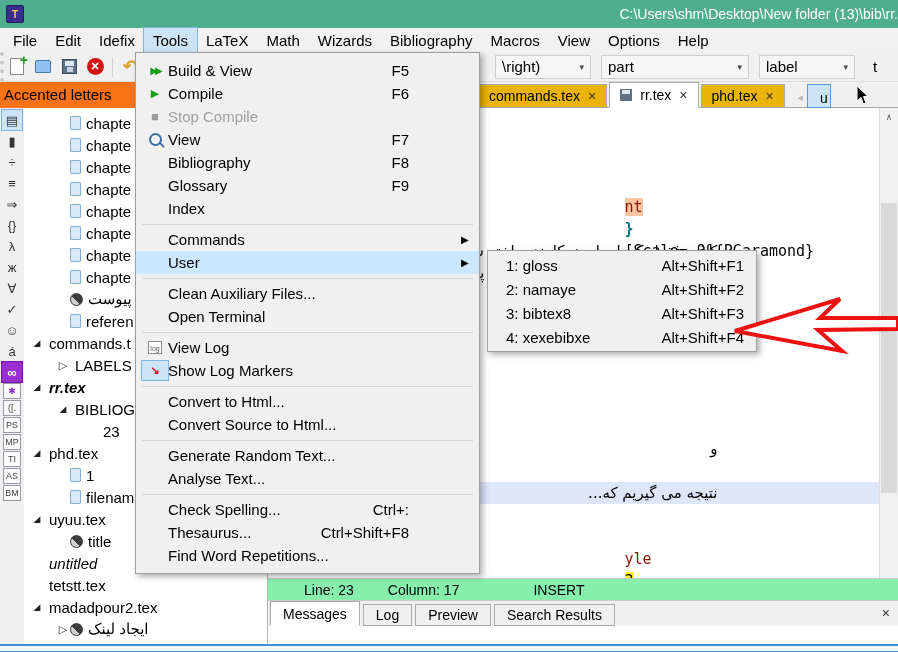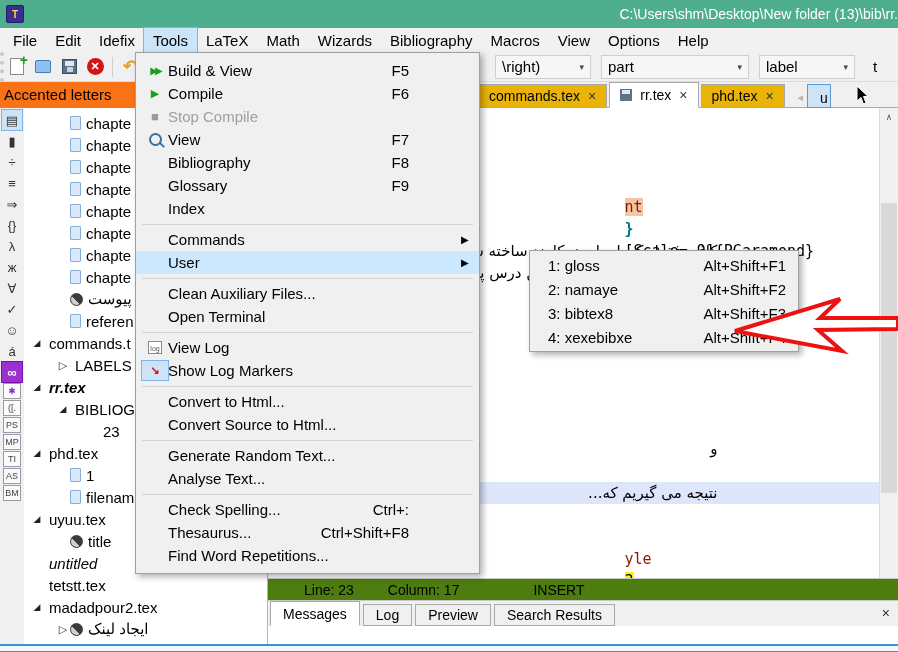--- a/index.html
+++ b/index.html
@@ -97,21 +97,21 @@
   .seg.hlpeach { background:#f6c4a1; }
   .seg.env { color:#089000; font-weight:bold; }
   .seg.env2 { color:#00767c; font-weight:bold; }
   .seg.fa { font-family:"DejaVu Sans", sans-serif; }
   .seg.hlyellow { background:#fcf400; }
   
   .vscroll { position:absolute; right:0; top:0; width:19px; height:492px; background:#f1f1f1; border-left:1px solid #dcdcdc; }
   .vscroll .sarrow { height:17px; display:flex; align-items:center; justify-content:center; font-size:9px; color:#555; }
   .vscroll .sthumb { position:absolute; left:1px; right:1px; top:95px; height:290px; background:#d9d9d9; }
   
-  .statusrow { height:22px; background:#4d7c0f; border-top:1px solid #c9c9c9;
+  .statusrow { height:22px; background:#86efac; border-top:1px solid #c9c9c9;
     display:flex; align-items:center; gap:34px; padding-left:36px; font-size:14px; }
   .statusrow .mode { margin-left:40px; }
   
   .bottombar { height:26px; background:#f0f0f0; border-top:1px solid #c9c9c9;
     display:flex; align-items:flex-end; padding-left:2px; position:relative; }
   .btab { height:22px; padding:0 12px; display:flex; align-items:center; border:1px solid #a9a9a9;
     background:#f0f0f0; margin-right:3px; font-size:14px; }
   .btab.active { background:#fff; height:25px; border-bottom:1px solid #fff; }
   .bclose { position:absolute; right:8px; top:4px; font-size:14px; color:#333; }
   
@@ -134,21 +134,21 @@
   .ic-compile::before { content:"▶"; color:#18a018; font-size:11px; }
   .ic-stop::before { content:"■"; color:#9a9a9a; font-size:13px; }
   .ic-viewm::before { content:""; width:9px; height:9px; border:2px solid #3a6ea5; border-radius:50%; display:block; }
   .ic-viewm::after { content:""; position:absolute; width:6px; height:2px; background:#3a6ea5;
     transform:rotate(45deg); right:3px; bottom:3px; }
   .ic-viewlog::before { content:"log"; font-size:7px; border:1px solid #8a8a8a; background:#fff; padding:3px 1px 1px 1px; color:#555; }
   .ic-logmark { background:#cde4f7; outline:1px solid #7eb4ea; }
   .ic-logmark::before { content:"↘"; color:#d21414; font-size:11px; font-weight:bold; }
   
   .submenu { position:absolute; left:487px; top:250px; width:270px; background:#f0f0f0;
-    border:1px solid #a0a0a0; box-shadow:3px 3px 6px rgba(0,0,0,.3); padding:2px 0; z-index:21;margin-left:42px; }
+    border:1px solid #a0a0a0; box-shadow:3px 3px 6px rgba(0,0,0,.3); padding:2px 0; z-index:21; }
   .smi { height:24px; display:flex; align-items:center; padding:0 12px 0 18px; }
   .smi .mi-label { flex:1; }
   
   .red-arrow { position:absolute; left:725px; top:250px; z-index:30; }
   .mouse-cursor { position:absolute; left:856px; top:86px; z-index:31; }
 </style>
 </head>
 <body>
 
 <div class="app">

